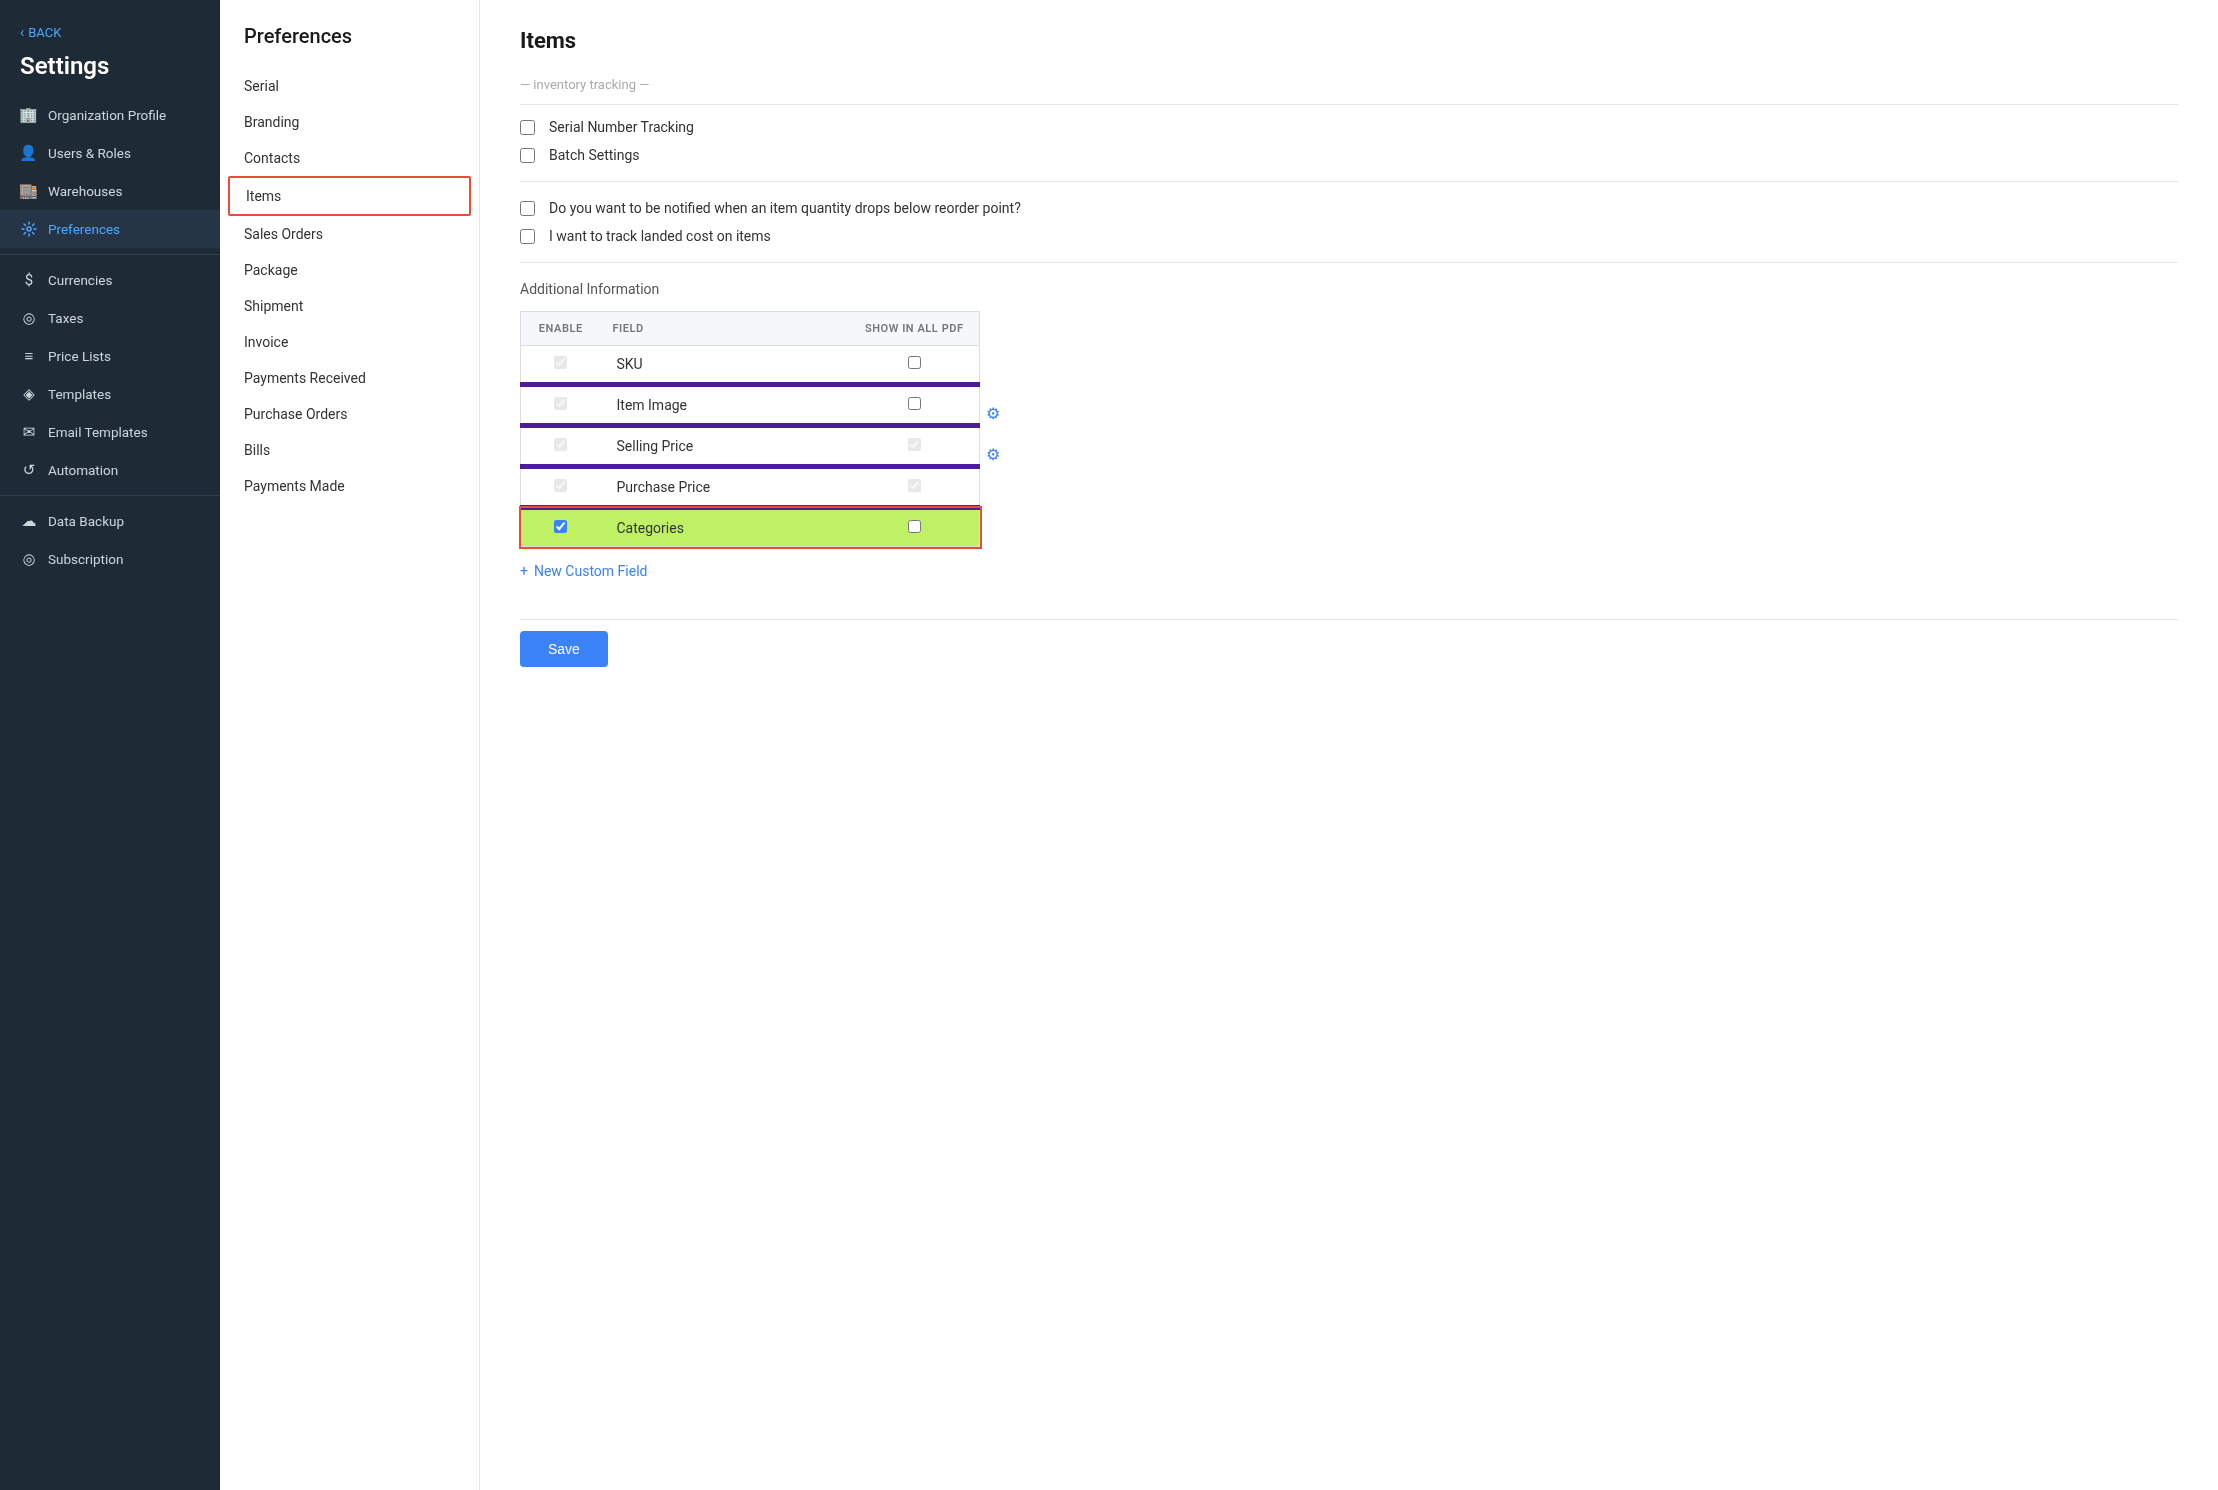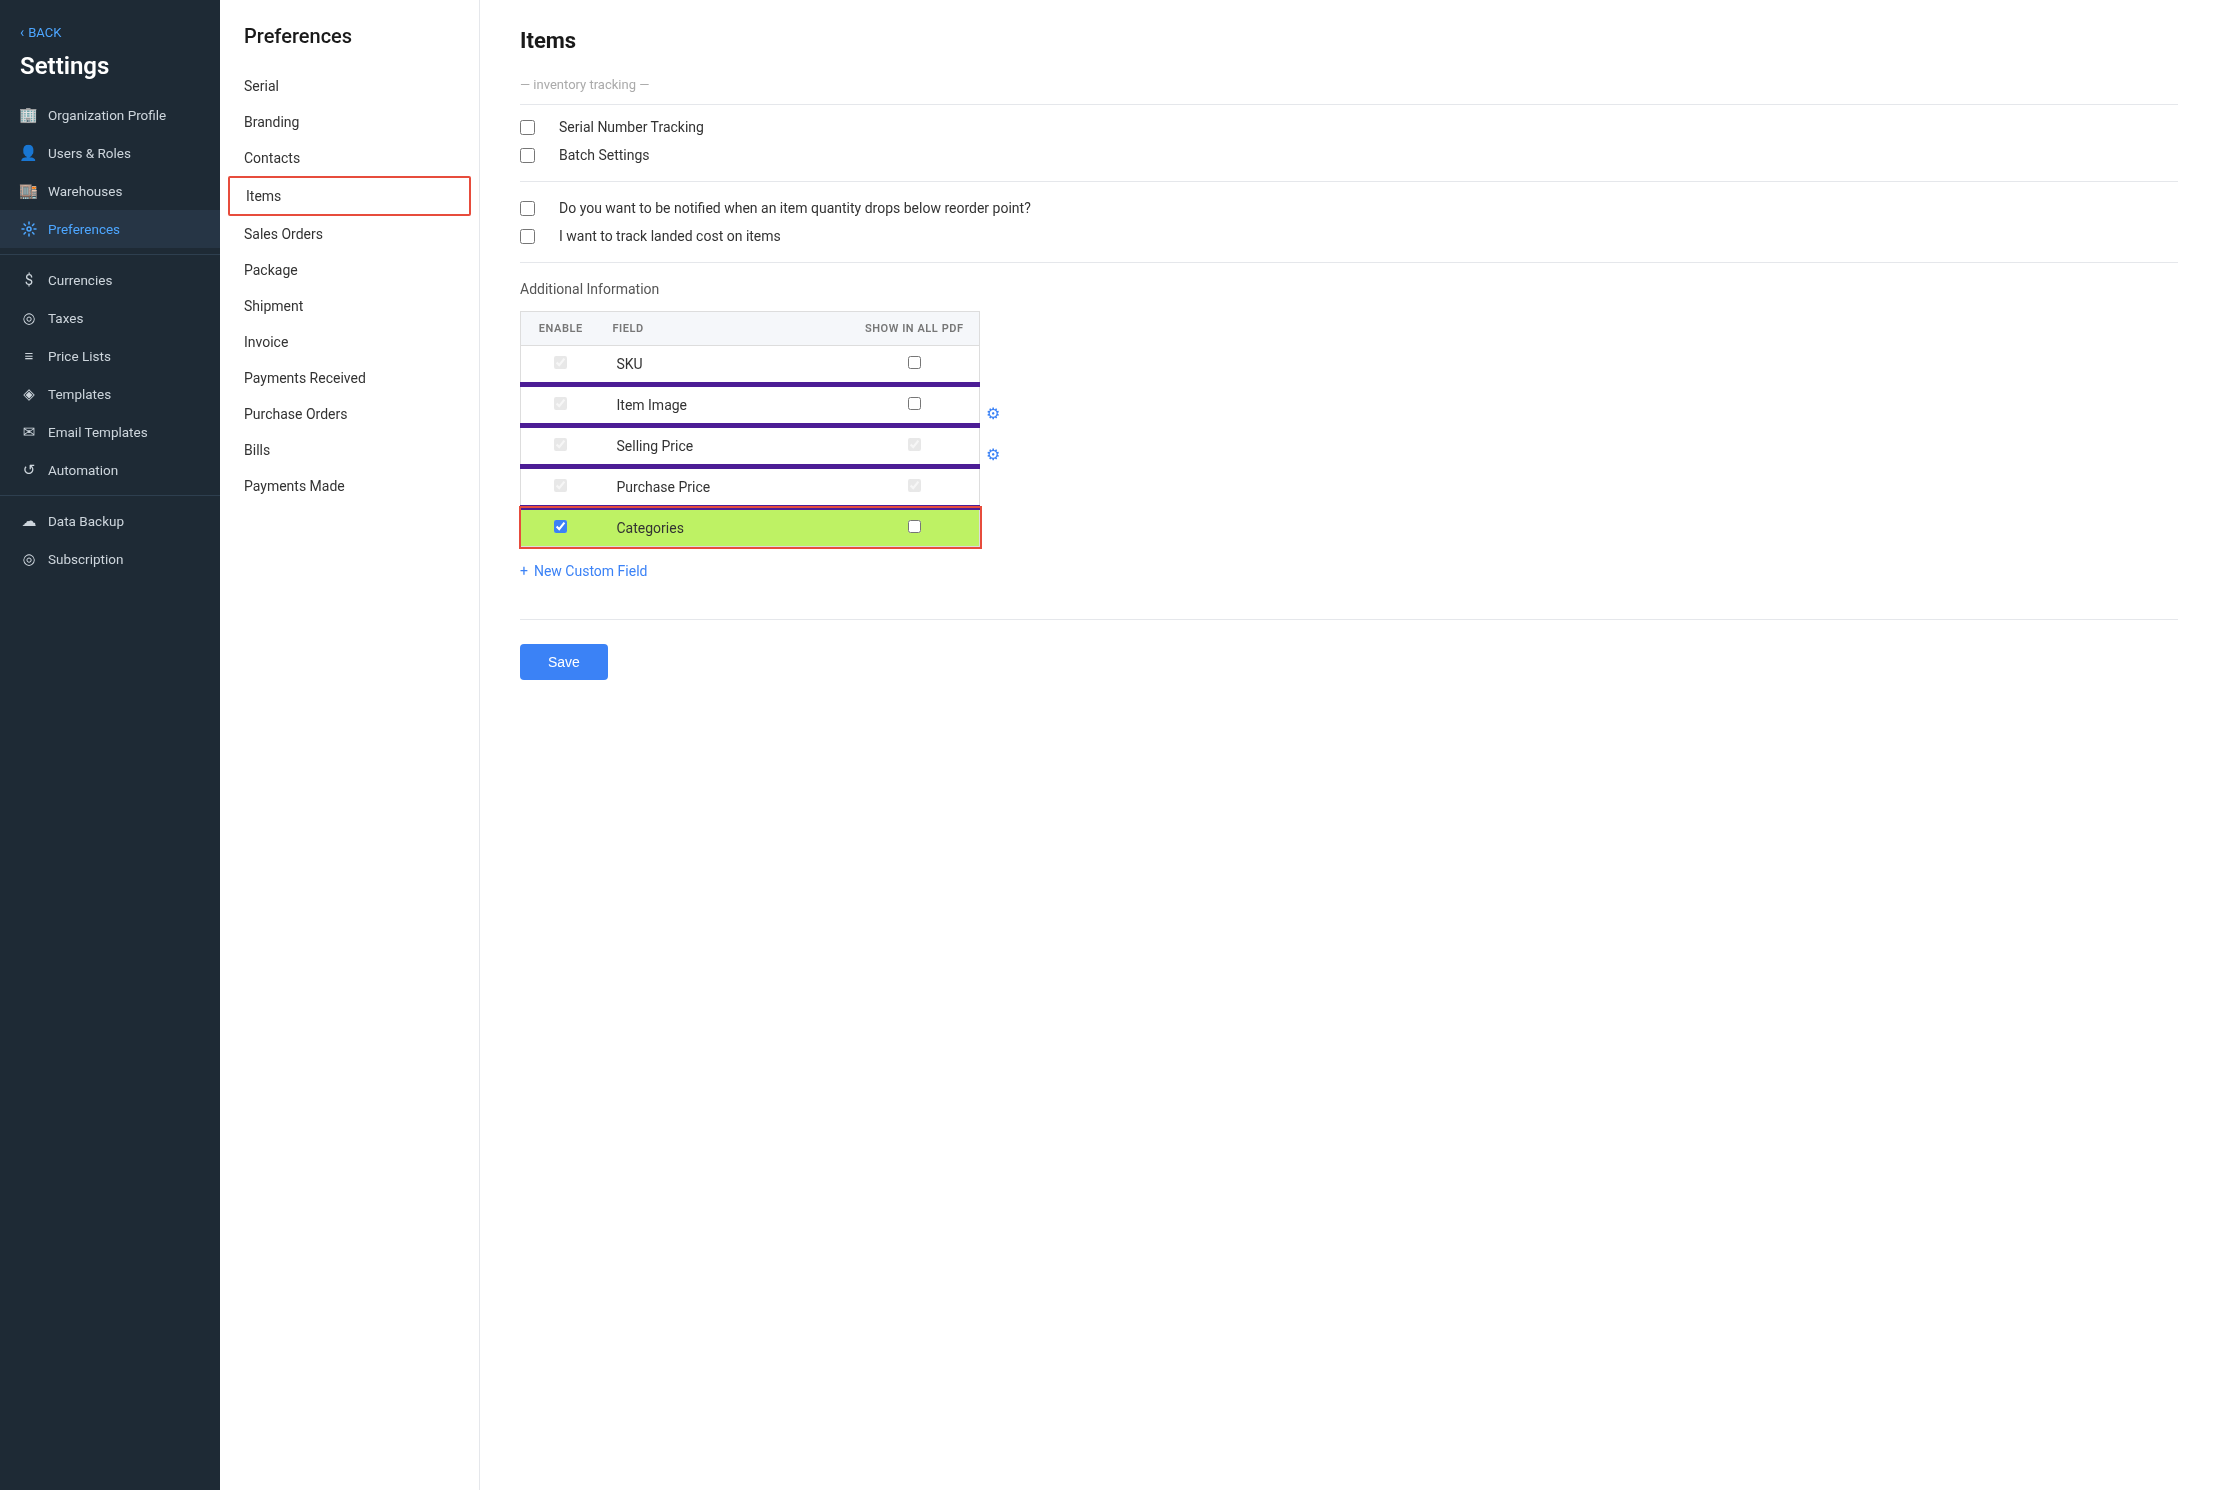--- a/index.html
+++ b/index.html
@@ -106,21 +106,21 @@
     .section-divider {
       border: none;
       border-top: 1px solid #e5e7eb;
       margin: 18px 0;
     }
 
     
     .checkbox-row {
       display: flex;
       align-items: center;
-      gap: 24px;
+      gap: 14px;
       margin-bottom: 12px;
       font-size: 14px;
       color: #333;
     }
     .checkbox-row input[type="checkbox"] {
       width: 15px;
       height: 15px;
       cursor: pointer;
     }
 
@@ -177,21 +177,21 @@
       gap: 6px;
       color: #3b82f6;
       font-size: 14px;
       margin-top: 16px;
       cursor: pointer;
     }
 
     
     .save-section {
       margin-top: 40px;
-      padding-top: 24px;
+      padding-top: 11px;
       border-top: 1px solid #e5e7eb;
     }
     .save-btn {
       background: #3b82f6;
       color: #fff;
       border: none;
       padding: 10px 28px;
       border-radius: 4px;
       font-size: 14px;
       font-weight: 500;

